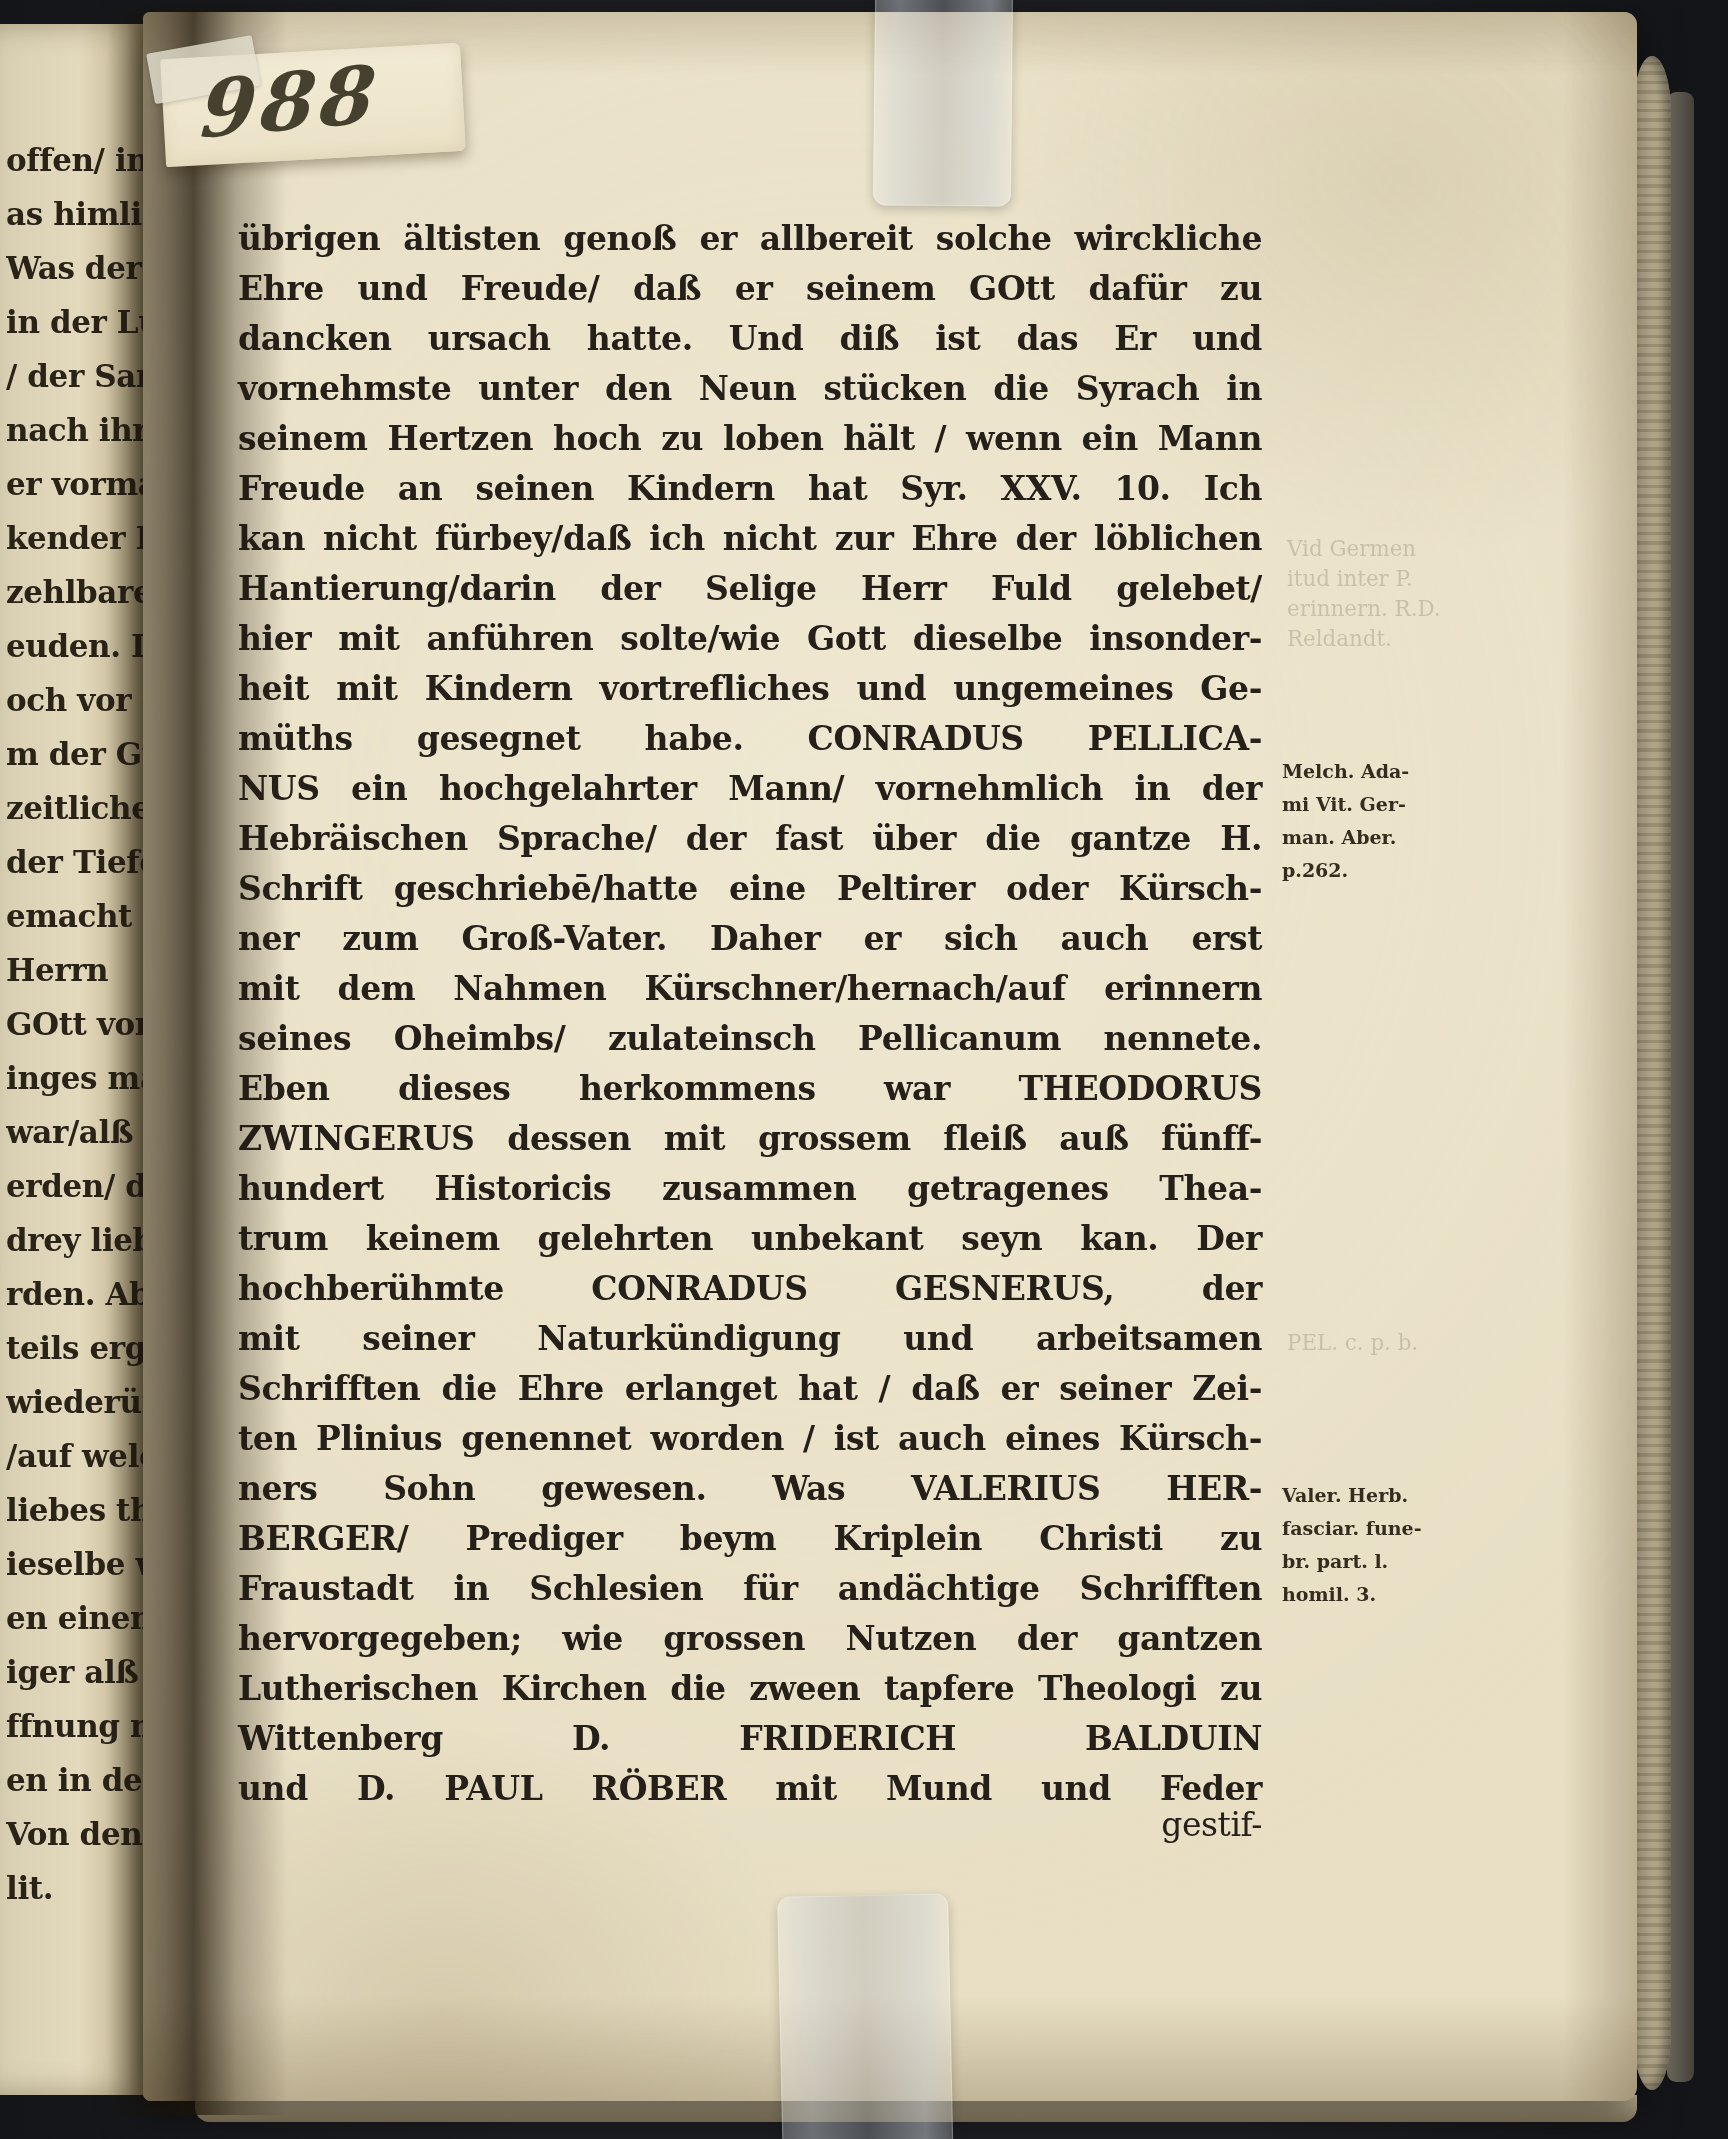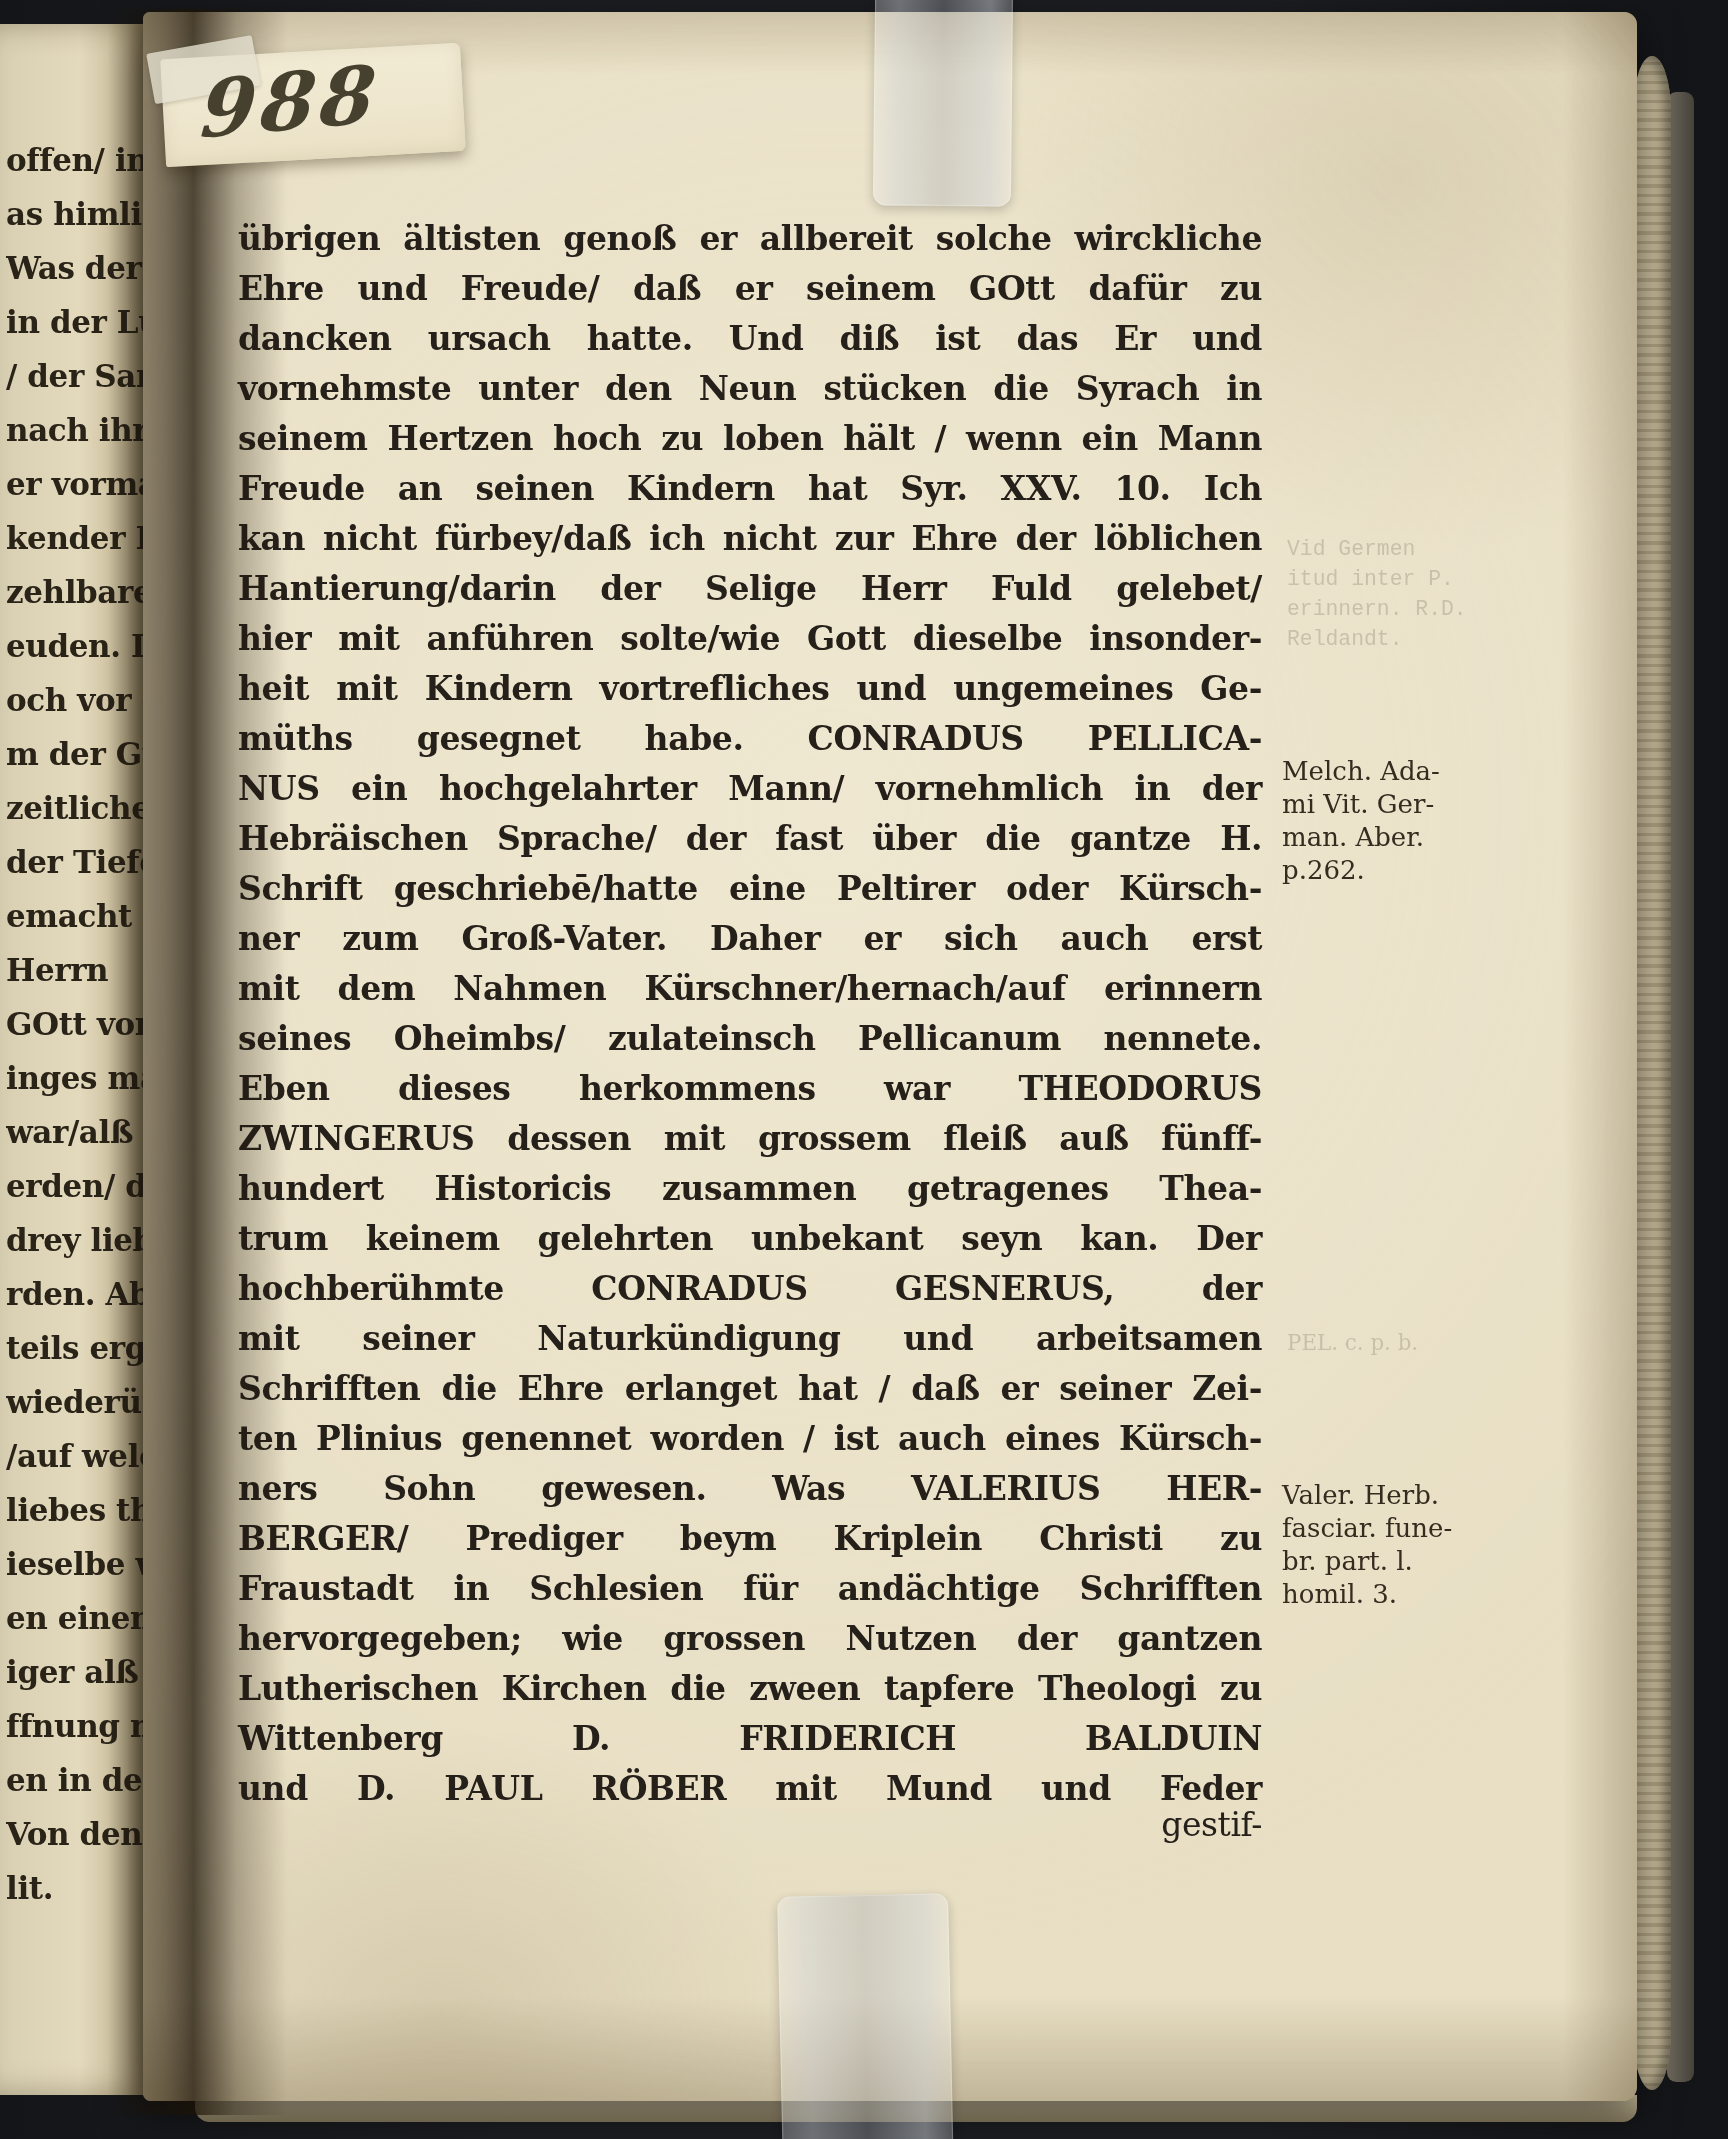--- a/index.html
+++ b/index.html
@@ -67,34 +67,34 @@
   }
   .catchword {
     position: absolute; left: 95px; top: 1793px; width: 1024px;
     font-weight: 400; font-size: 33px; color: #26201a; text-align: right;
     letter-spacing: -0.4px;
   }
 
   
   .margin-note {
     position: absolute; left: 1139px; width: 184px;
-    color: #352b1f; font-size: 26px; line-height: 33px; font-weight: 400;
+    color: #352b1f; font-size: 19px; line-height: 33px; font-weight: 700;
   }
   .margin-note .note-line { white-space: nowrap; }
   .note-melch { top: 743px; }
   .note-zwing { top: 1081px; }
   .note-valer { top: 1459px; margin-top: 8px; }
 
   
   .bleed-note {
     position: absolute; left: 1144px; width: 184px;
     color: #6b6152; opacity: .26; font-size: 21.4px; line-height: 30px;
     filter: blur(0.4px);
   }
-  .bleed-1 { top: 522px; font-family: Liberation Mono, monospace; }
+  .bleed-1 { top: 522px; }
   .bleed-2 { top: 1316px; }
 
   
   .shelf-tab {
     position: absolute; left: 163px; top: 51px; width: 300px; height: 108px;
     background: linear-gradient(180deg, #f3ecd6 0%, #eae1c6 100%);
     transform: rotate(-3.2deg);
     border-radius: 3.4px 6.8px 6px 3.4px;
     box-shadow: 0 6px 13px rgba(40,30,10,.35), inset 0 0 17px rgba(120,100,60,.12);
     z-index: 5;

